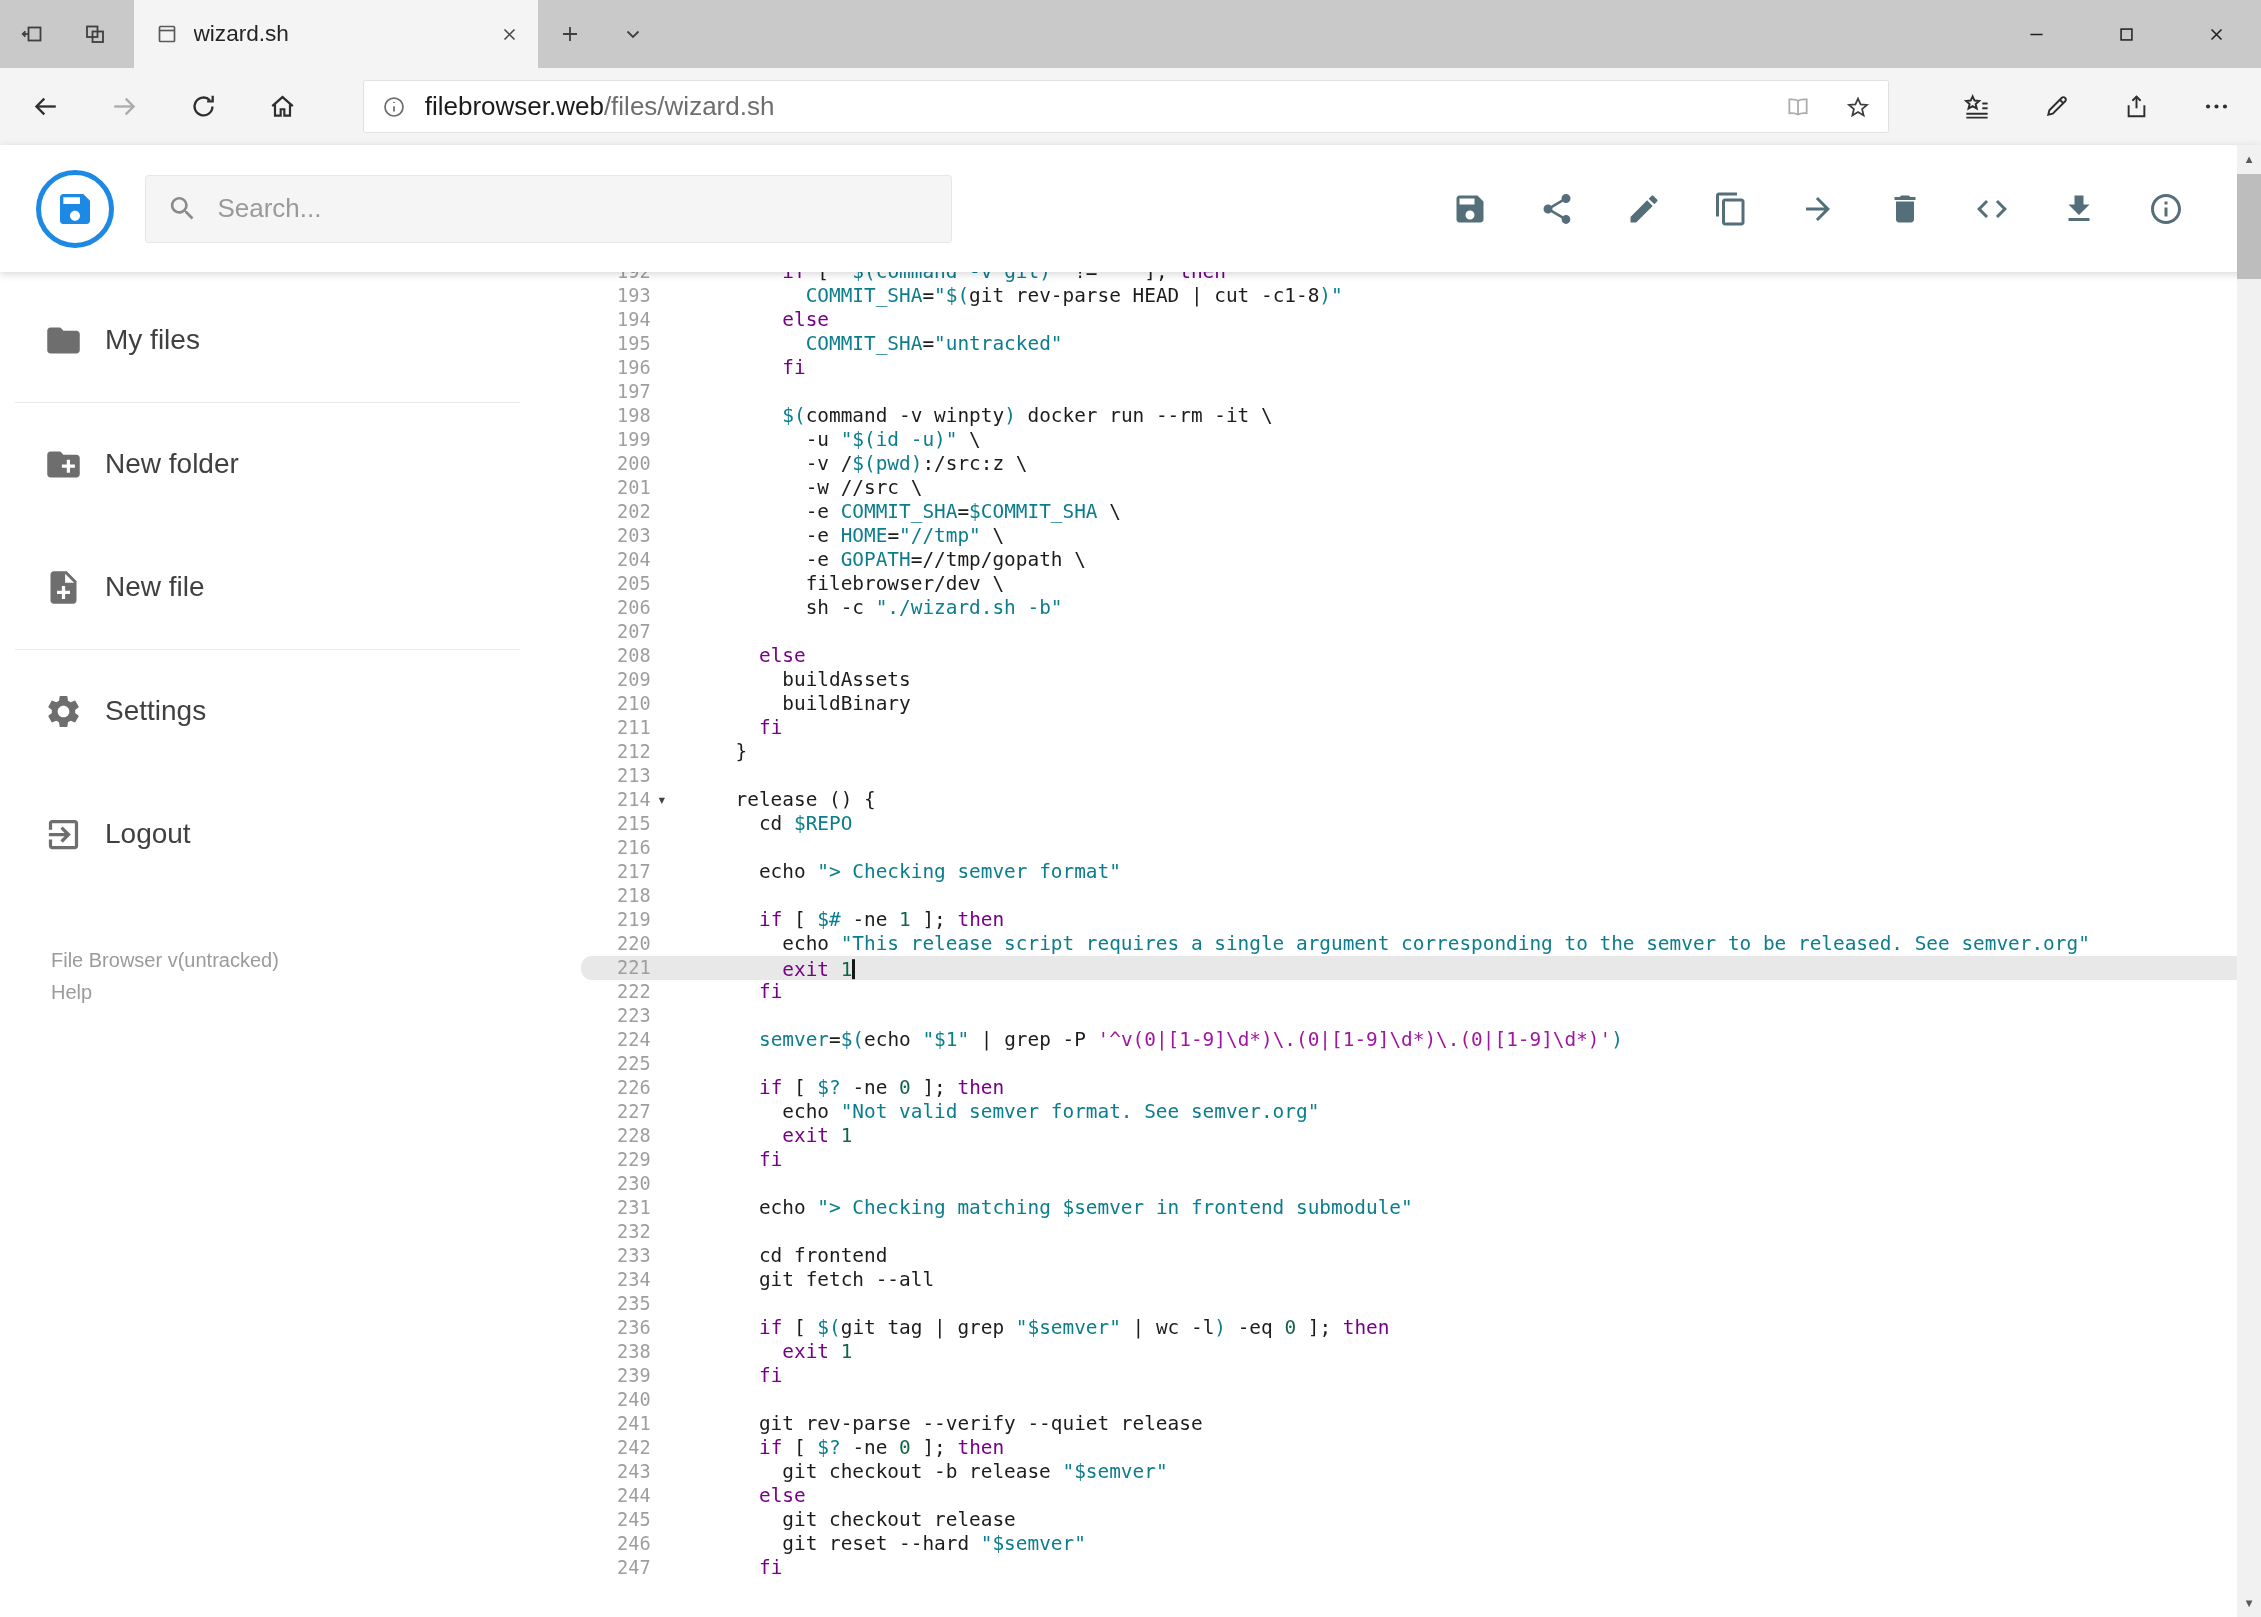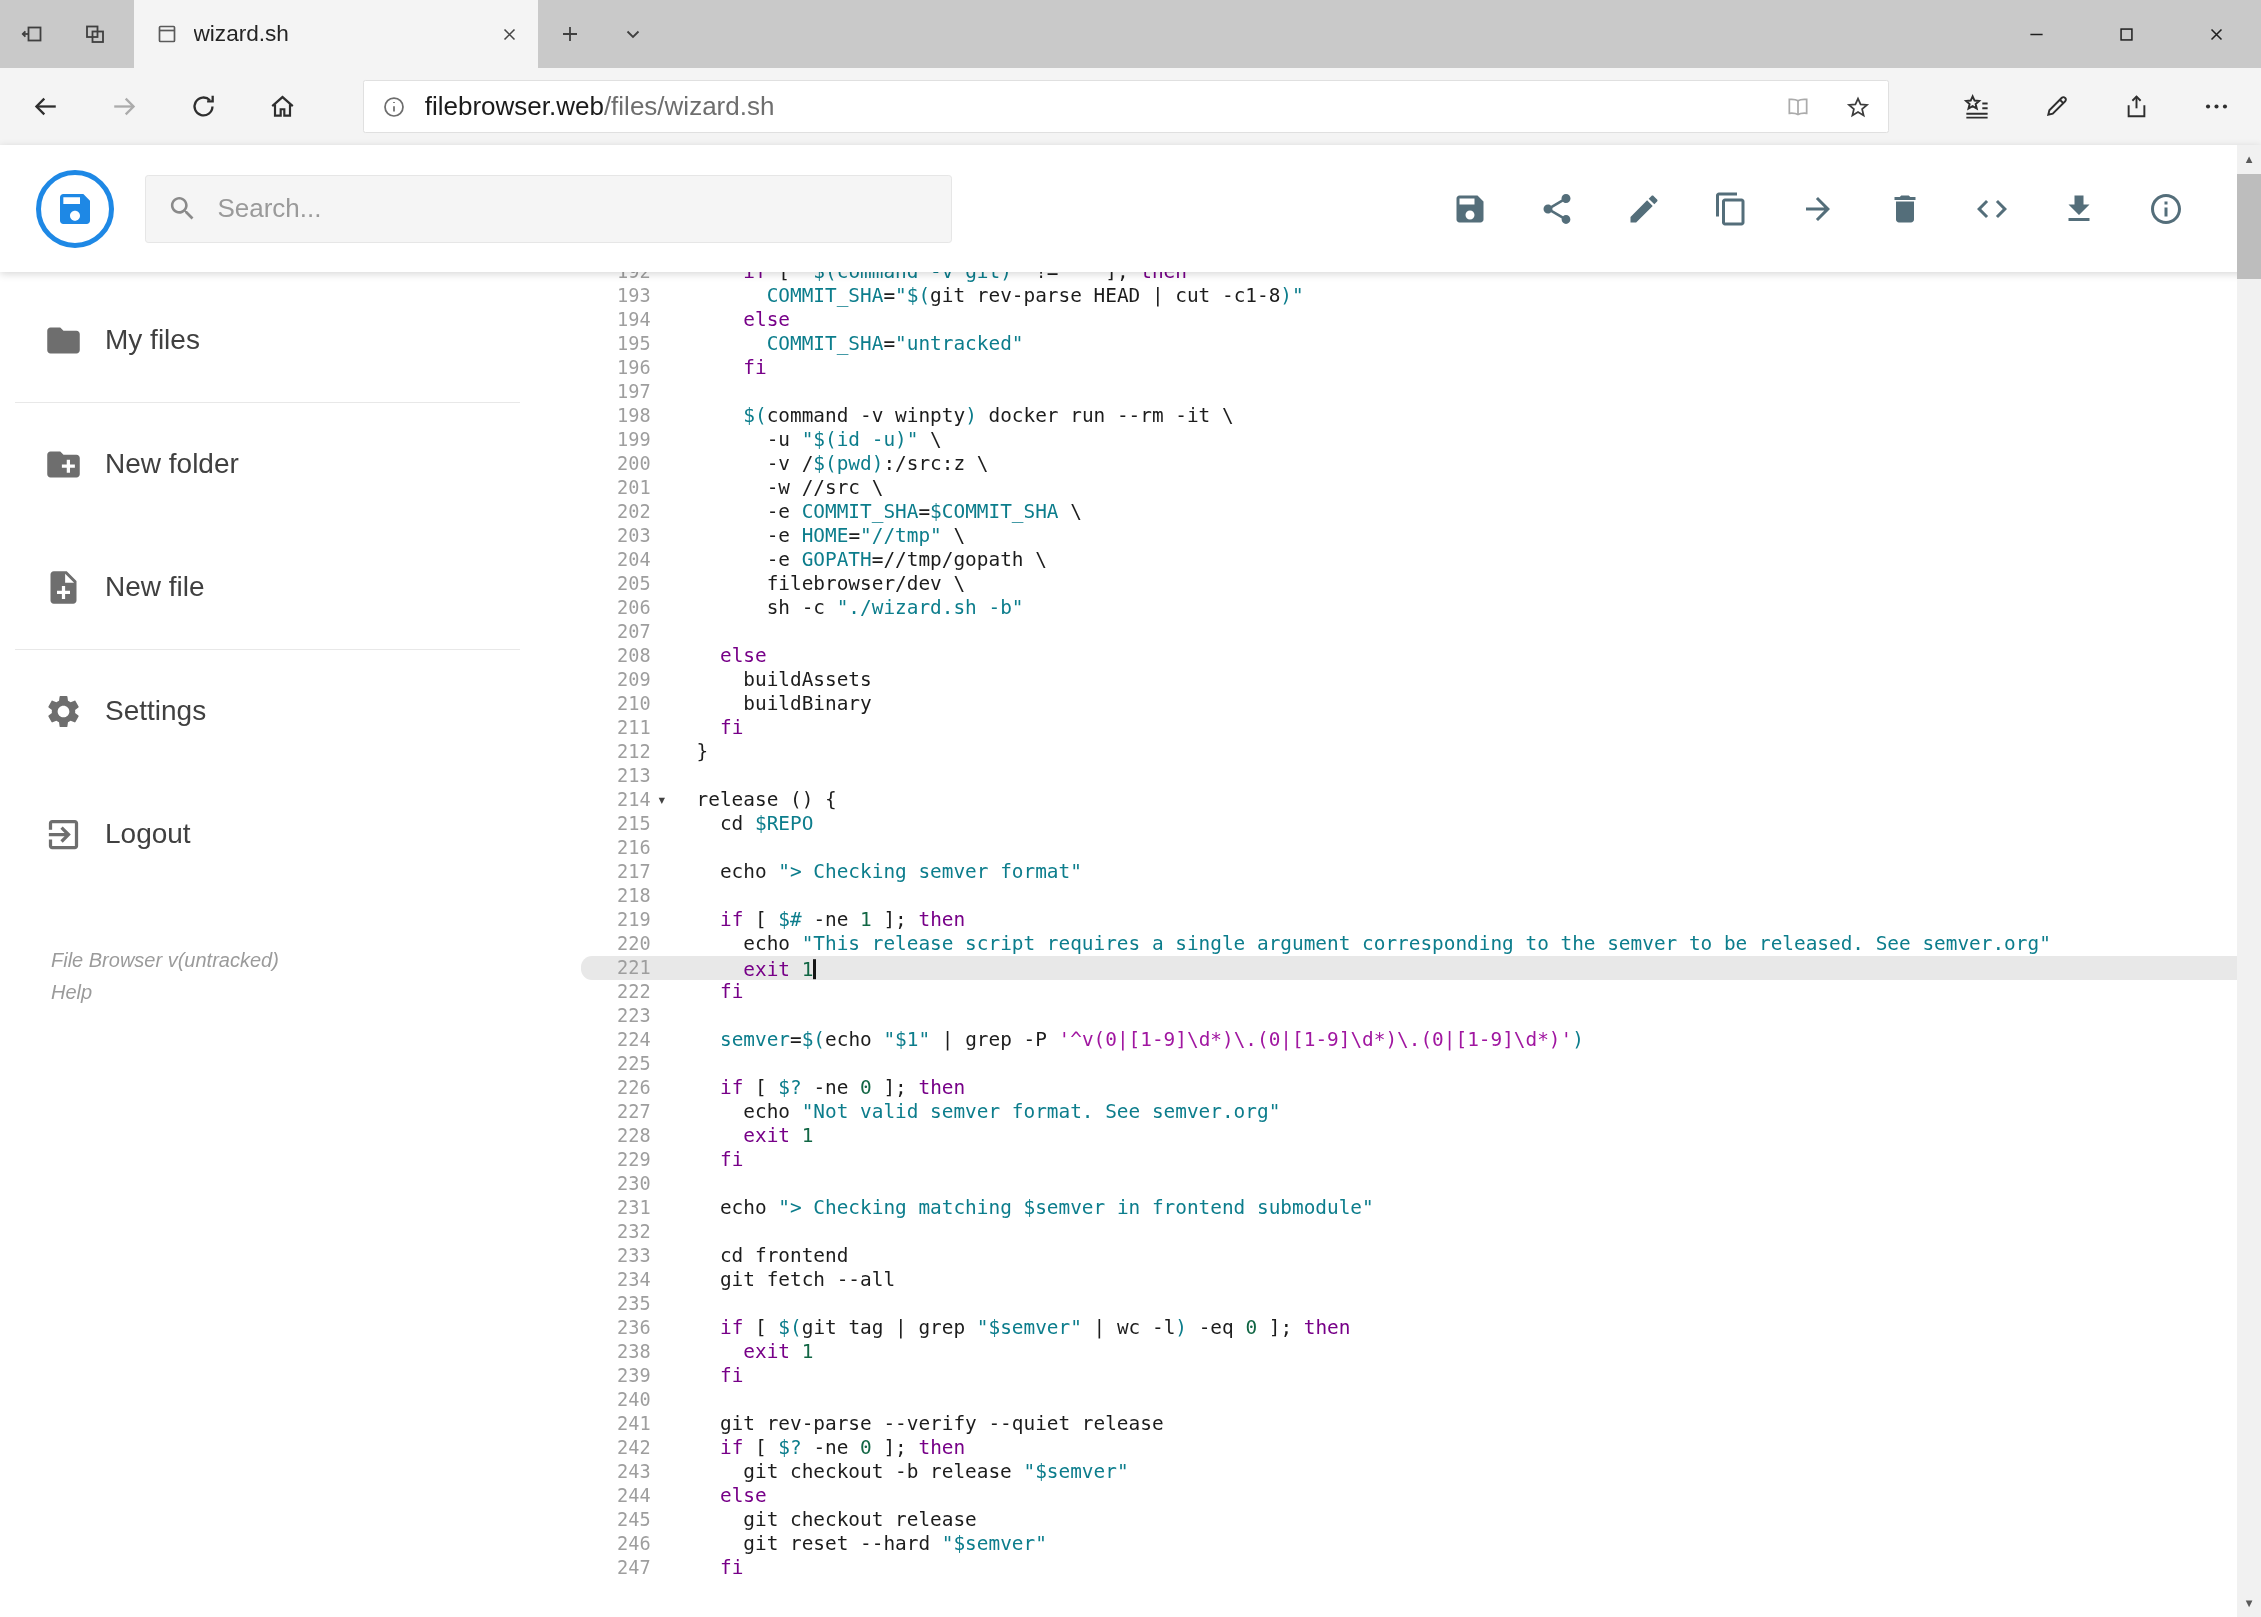--- a/index.html
+++ b/index.html
@@ -66,30 +66,30 @@
               color:var(--icon-slate,#546e7a); cursor:pointer; }
   .tool-btn svg { width:36px; height:36px; }
 
   
   .main { flex:1; display:flex; overflow:hidden; }
   .sidebar { width:581px; flex:0 0 581px; padding-top:6.5px; background:#fff; }
   .sb-item { height:123px; display:flex; align-items:center; padding-left:44px; gap:22px; cursor:pointer; }
   .sb-item svg { width:39px; height:39px; color:#6e6e6e; flex:0 0 39px; }
   .sb-label { font-size:28px; color:#404040; }
   .sb-divider { border-top:1.6px solid #e8e8e8; margin-left:14.5px; width:505px; }
-  .sb-footer { margin-top:53px; padding-left:51px;font-style:italic; }
+  .sb-footer { margin-top:53px; padding-left:51px; }
   .sb-version { font-size:20px; color:#9b9b9b; }
   .sb-help { font-size:20px; color:#9b9b9b; margin-top:9.7px; display:inline-block;
              text-decoration:none; cursor:pointer; }
 
   
   .editor { flex:1; position:relative; overflow:hidden; background:#fff; }
   #code-lines { margin-top:-12px; }
   .cm-line { display:flex; height:24px; line-height:24px; white-space:pre;
-             font-family:"DejaVu Sans Mono", monospace; font-size:19.4px; }
+             font-family:"DejaVu Sans Mono", monospace; font-size:19.4px;gap:39px; }
   .cm-line.active { background:var(--active-line-bg,#e8e8e8);border-radius:11px; }
   .ln { flex:0 0 97px; text-align:right; padding-right:27.4px; color:#9e9e9e;
         font-size:18.6px; position:relative; white-space:normal; }
   .fold { position:absolute; left:76px; top:0; font-size:16px; color:#424242; cursor:pointer; }
   .code { padding-left:18.6px; color:#1c1c1c; }
   .cursor { display:inline-block; width:2.4px; height:20px; background:#151515; transform:translateY(3.2px); }
 
   
   .vscroll { position:absolute; top:0; right:0; bottom:0; width:24px; background:#f1f1f1; z-index:10; }
   .vs-btn { position:absolute; left:0; width:24px; height:27.4px; display:flex; align-items:center;

